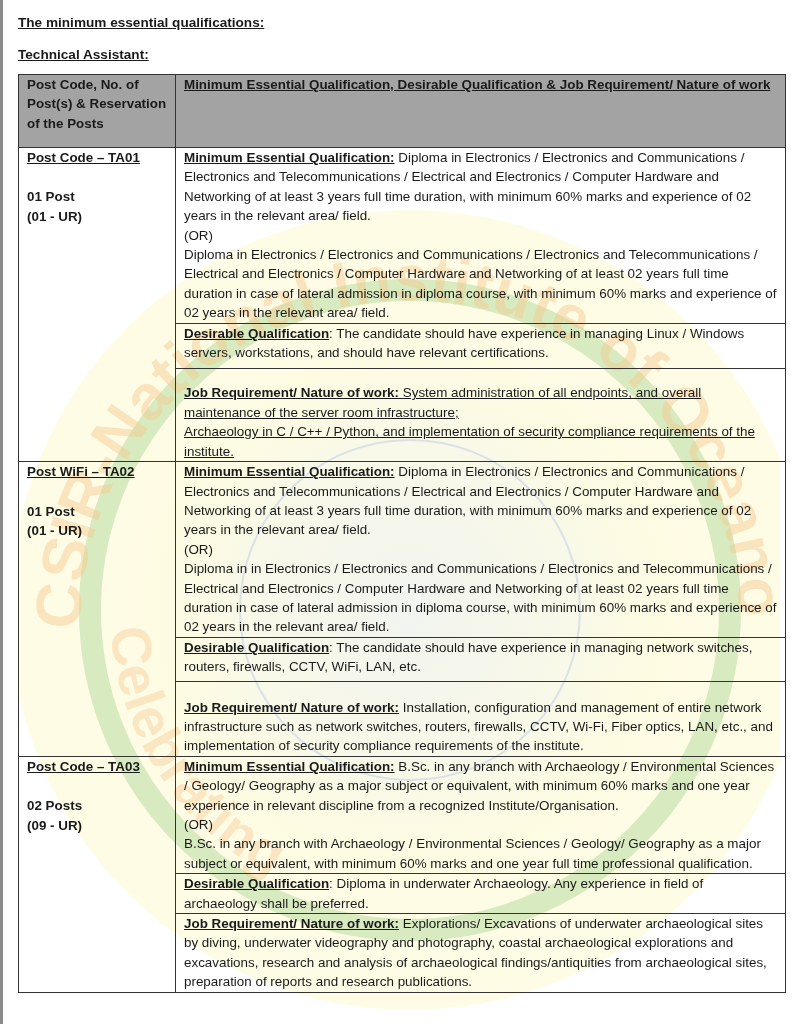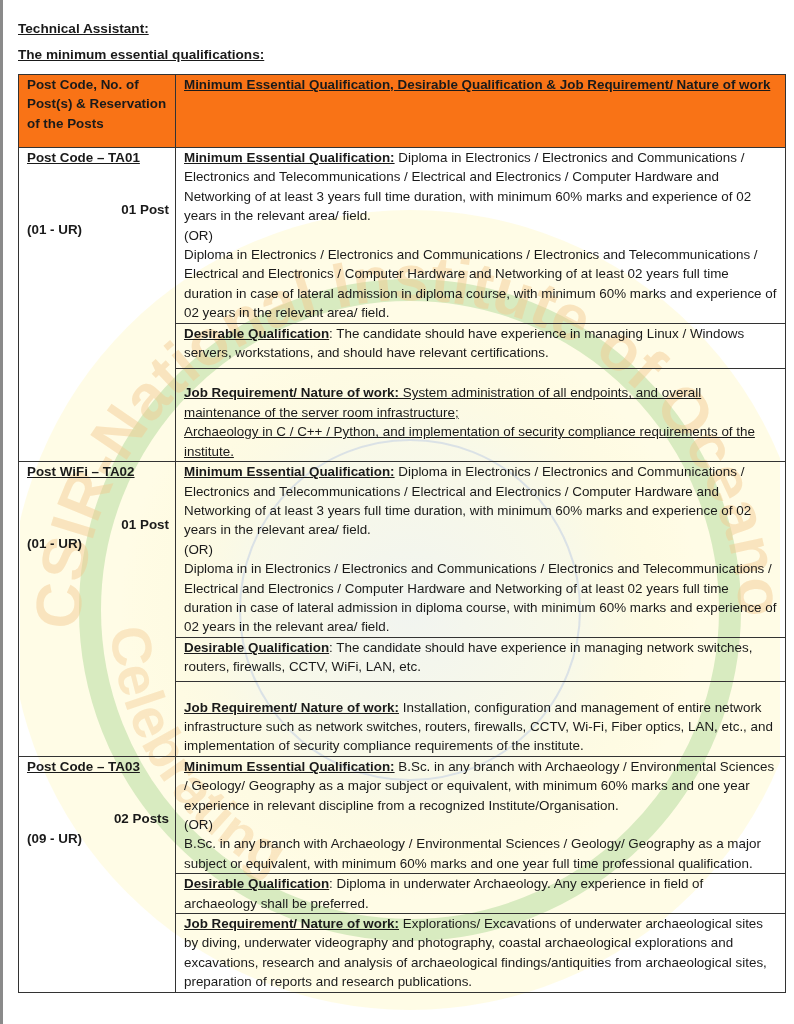--- a/index.html
+++ b/index.html
@@ -37,27 +37,27 @@
   }
   table.posts td, table.posts th {
     border: 1px solid #333;
     vertical-align: top;
     padding: 0 6px 0 8px;
     text-align: left;
   }
   col.c1 { width: 157px; }
   col.c2 { width: 610px; }
   thead th {
-    background: #f97316;
+    background: #a3a3a3;
     font-weight: bold;
     padding-top: 1px; padding-bottom: 3px;
   }
   thead th.h2 { text-decoration: underline; }
   .code { font-weight: bold; text-decoration: underline; display: block; }
-  .count { font-weight: bold; display: block; margin-top: 33px; text-align: right; }
+  .count { font-weight: bold; display: block; margin-top: 20px; }
   .res { font-weight: bold; display: block; }
   .lbl { font-weight: bold; text-decoration: underline; }
   .just { text-align: justify; }
   td.sec { padding-top: 0; padding-bottom: 1px; }
   td.sec.gap { }
   .blk { display: block; }
 </style>
 </head>
 <body>
 
@@ -79,22 +79,22 @@
   <circle cx="390" cy="500" r="170" fill="none" stroke="#c7d2e4" stroke-width="2" opacity="0.6"></circle>
   <text font-family="Liberation Sans, sans-serif" font-size="64" font-weight="bold" fill="#f3c98f" opacity="0.45">
     <textPath href="#arcTop">CSIR-National Institute of Oceanography</textPath>
   </text>
   <text font-family="Liberation Sans, sans-serif" font-size="56" font-weight="bold" fill="#f3c98f" opacity="0.4">
     <textPath href="#arcBottom" startOffset="2%">Celebrating</textPath>
   </text>
 </svg>
 
 <div class="page">
+  <div class="heading">The minimum essential qualifications:</div>
   <div class="heading sub">Technical Assistant:</div>
-  <div class="heading">The minimum essential qualifications:</div>
 
   <table class="posts">
     <colgroup>
         <col class="c1">
         <col class="c2">
       </colgroup>
     <thead>
       <tr>
         <th style="height:72px;">Post Code, No. of Post(s) &amp; Reservation of the Posts</th>
         <th class="h2">Minimum Essential Qualification, Desirable Qualification &amp; Job Requirement/ Nature of work</th>

